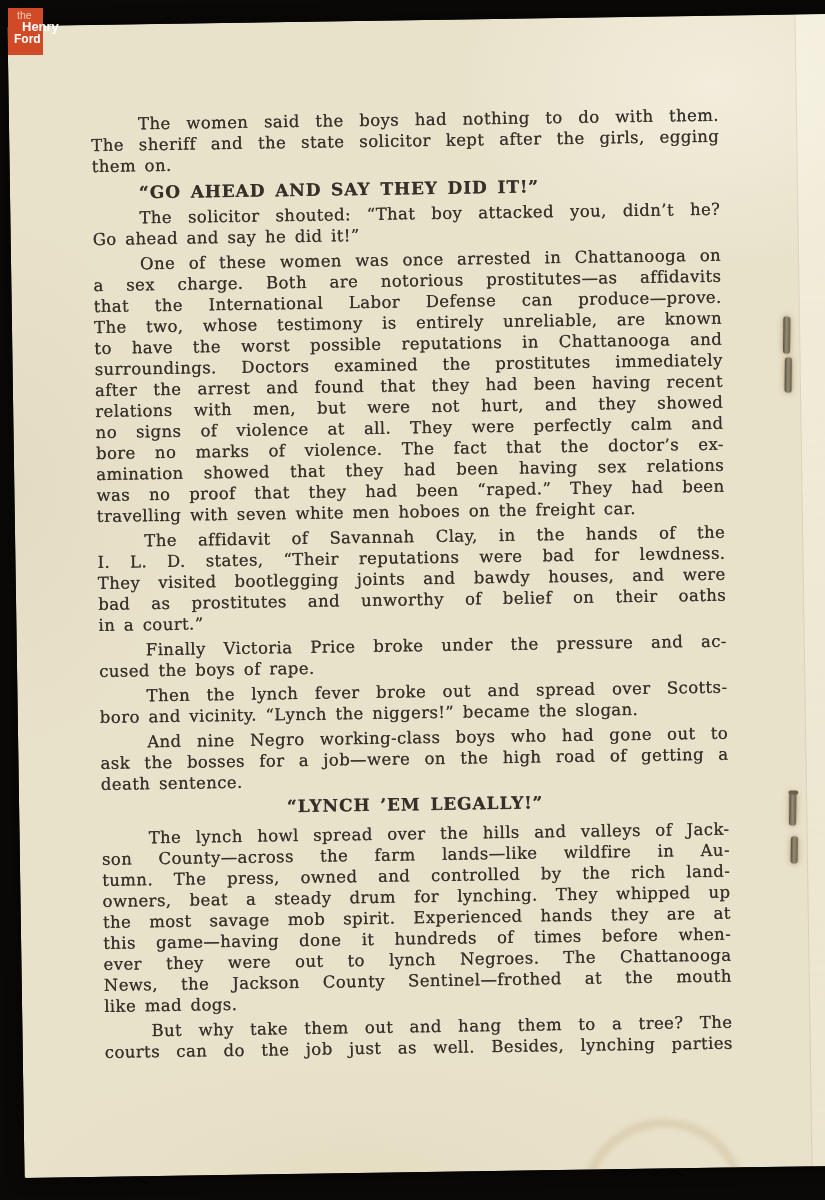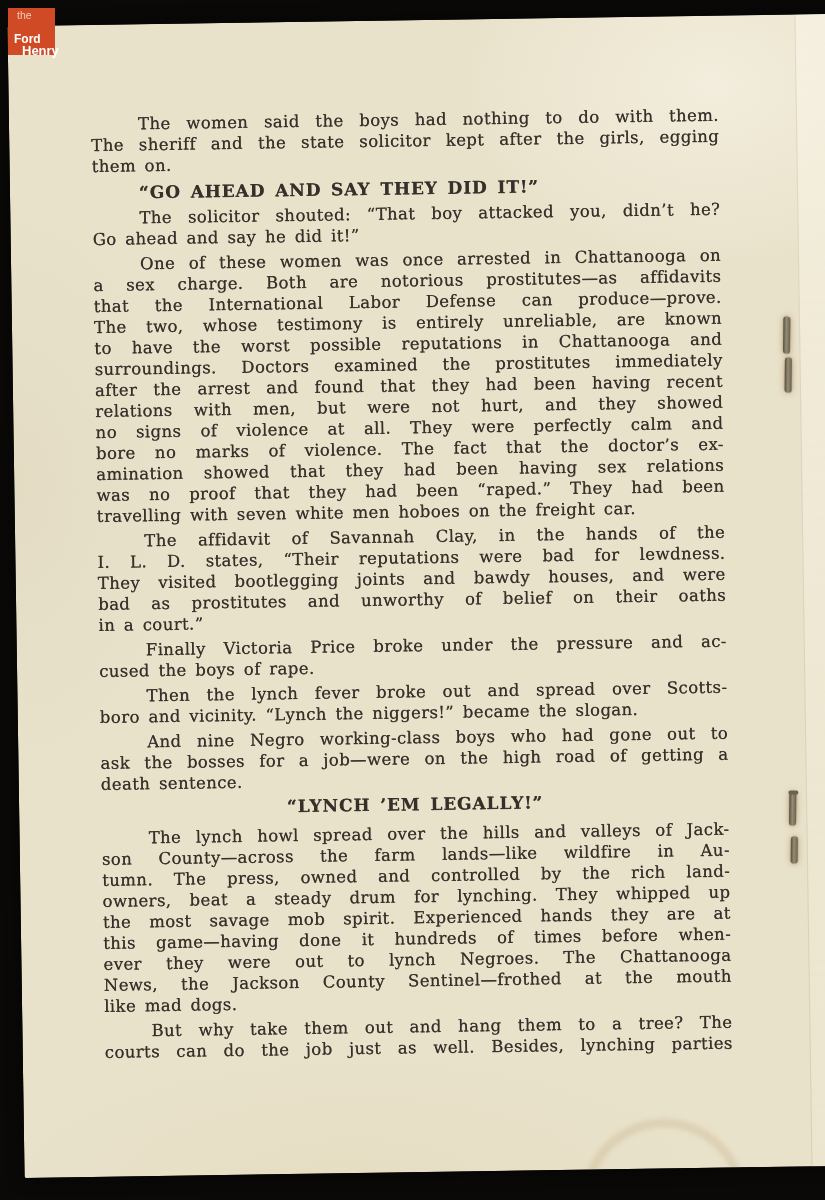--- a/index.html
+++ b/index.html
@@ -60,27 +60,27 @@
   .para { margin:0 0 4px; }
   .line { text-align:justify; text-align-last:justify; }
   .line.last { text-align-last:left; }
   .line.first { padding-left:47px; }
   .h { font-weight:bold; letter-spacing:.9px; font-size:17px; line-height:21px; }
   .h-indent { padding-left:47px; margin:6px 0 4px; }
   .h-center { text-align:center; margin:0 0 8px; }
 
   
   .logo {
-    position:absolute; left:8px; top:8px; width:47px; height:47px;
+    position:absolute; left:8px; top:8px; width:35px; height:47px;
     background:#d04a26; z-index:5;
     font-family:"Liberation Sans", sans-serif; color:#fff;
   }
   .logo span { position:absolute; white-space:nowrap; }
   .l-the   { left:9px;  top:1px;  font-size:10.5px; font-weight:normal; color:#f4cdb8; }
-  .l-henry { left:14px; top:11px; font-size:13px; font-weight:bold;margin-top:24px; }
+  .l-henry { left:14px; top:11px; font-size:13px; font-weight:bold; }
   .l-ford  { left:6px;  top:24px; font-size:12px; font-weight:bold; }
 </style>
 </head>
 <body>
 
 <div class="stage">
 
   <div class="paper">
     <div class="edge-strip"></div>
     <div class="ring-stain"></div>

